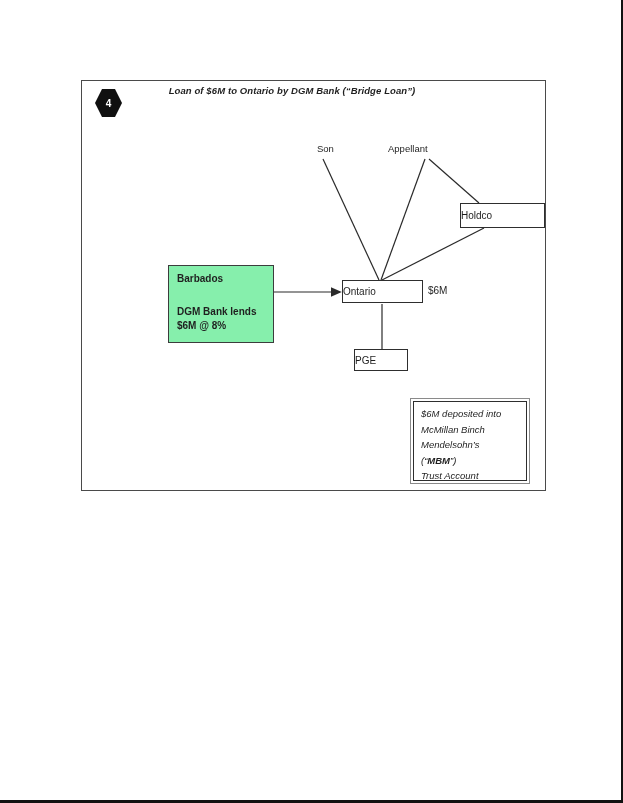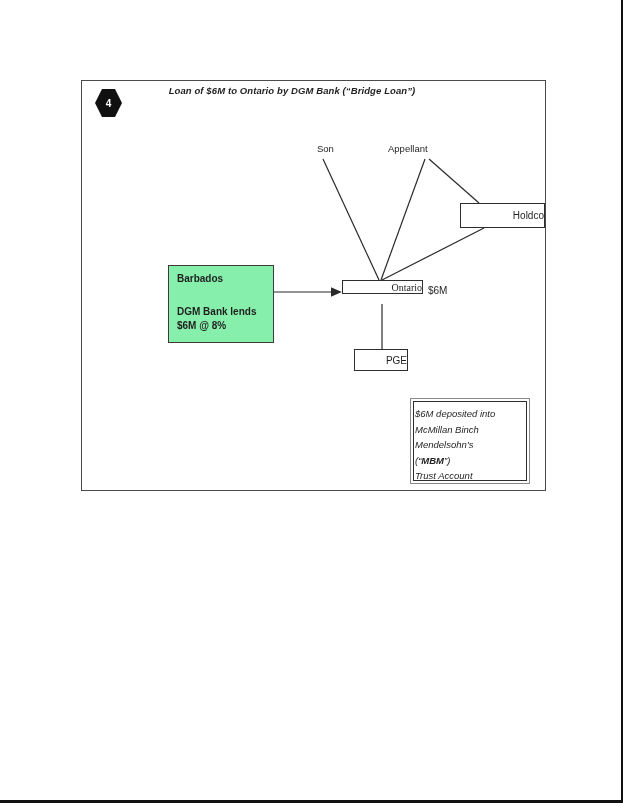--- a/index.html
+++ b/index.html
@@ -60,26 +60,26 @@
     font-size: 9.5px;
     white-space: nowrap;
   }
   .lbl-son       { left: 235px; top: 62px; }
   .lbl-appellant { left: 306px; top: 62px; }
   .lbl-amount    { left: 346px; top: 204px; font-size: 10px; }
   .node-box {
     position: absolute;
     border: 1px solid #2e2e2e;
     background: #ffffff;
-    display: flex; align-items: center; justify-content: flex-end;
+    display: flex; align-items: center; justify-content: flex-start;
     font-size: 10px;
     box-sizing: border-box;
   }
   .box-holdco  { left: 378px; top: 122px; width: 85px; height: 25px; }
-  .box-ontario { left: 260px; top: 199px; width: 81px; height: 14px; font-family: Liberation Serif, serif; }
+  .box-ontario { left: 260px; top: 199px; width: 81px; height: 23px; }
   .box-pge     { left: 272px; top: 268px; width: 54px; height: 22px; }
   .box-barbados {
     position: absolute;
     left: 86px; top: 184px;
     width: 106px; height: 78px;
     background: #86efac;
     border: 1px solid #3c3c3c;
     box-sizing: border-box;
     padding: 6px 8px;
     font-size: 10px;
@@ -93,21 +93,21 @@
     width: 120px; height: 86px;
     border: 1px solid #8a8a8a;
     box-sizing: border-box;
     padding: 2px;
     background: #ffffff;
   }
   .note-inner {
     border: 1px solid #2e2e2e;
     box-sizing: border-box;
     width: 100%; height: 100%;
-    padding: 4px 1px;
+    padding: 4px 7px;
     font-size: 9.5px;
     font-style: italic;
     line-height: 15.5px;
   }
   .note-inner .b { font-weight: bold; text-align: center; }
 </style>
 </head>
 <body>
 
 <div class="page">

